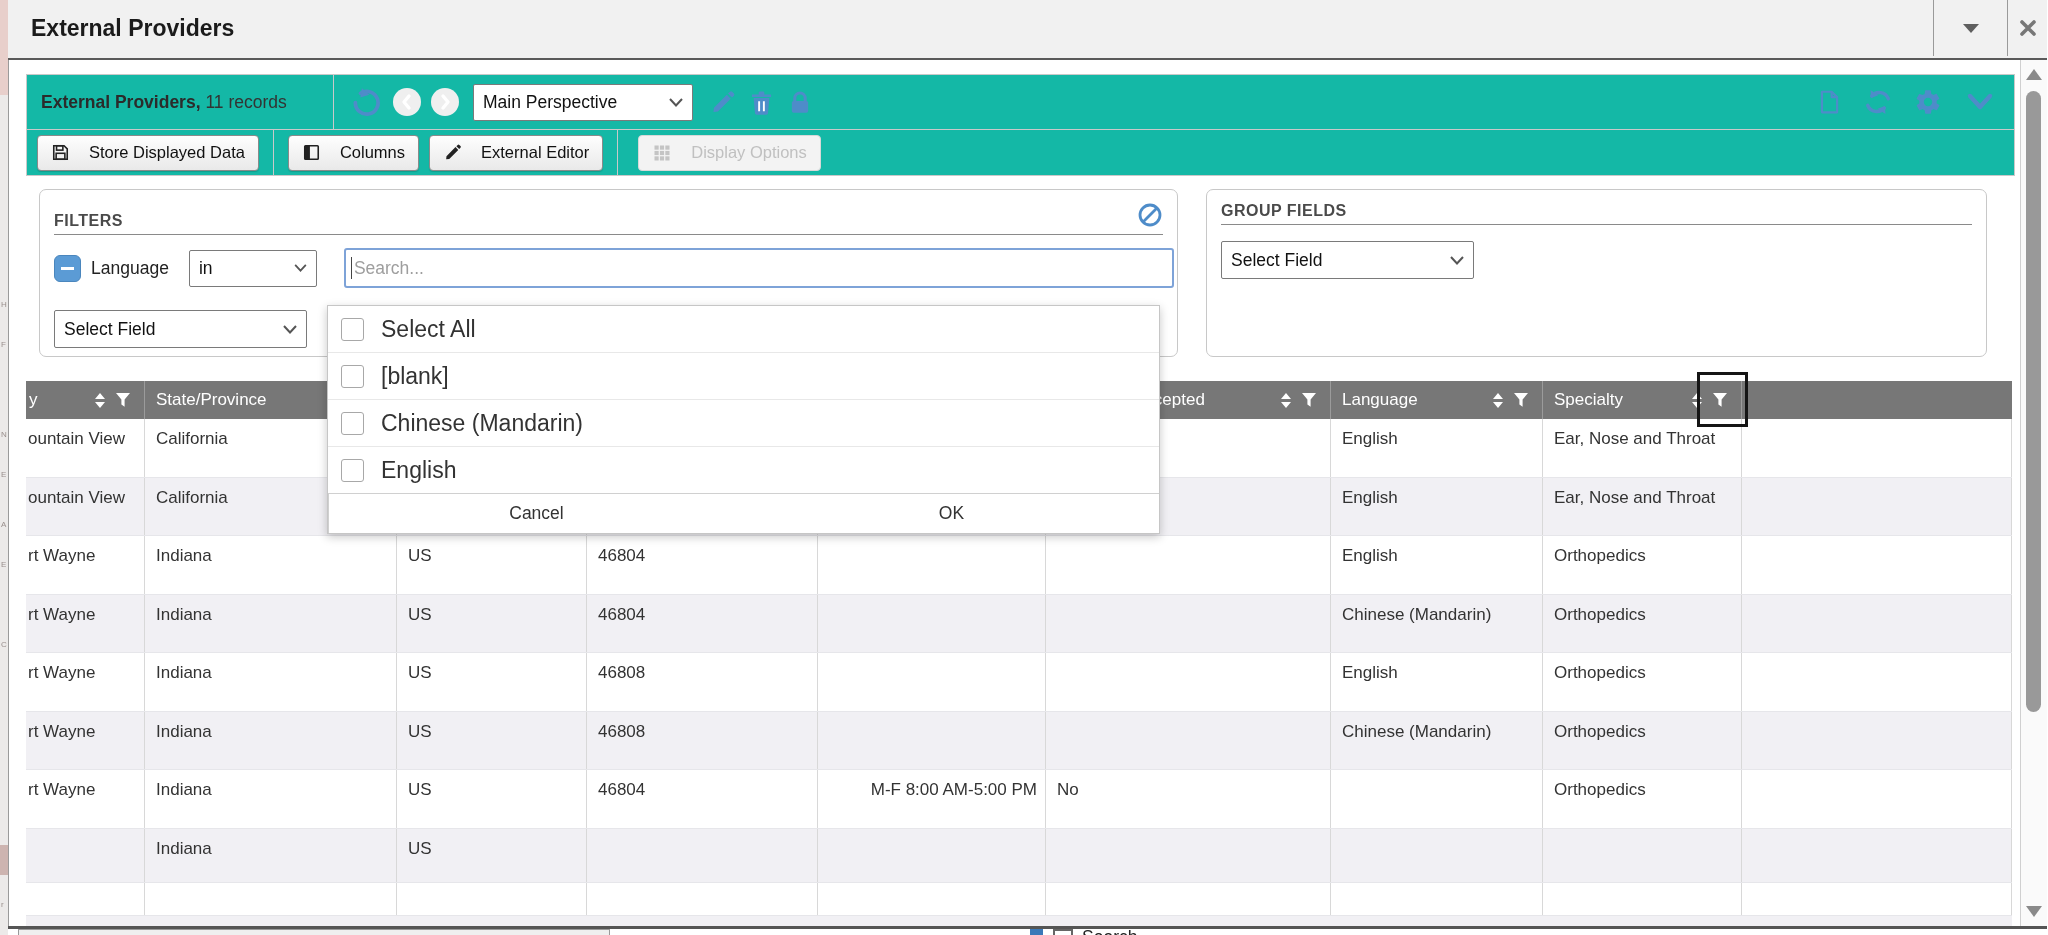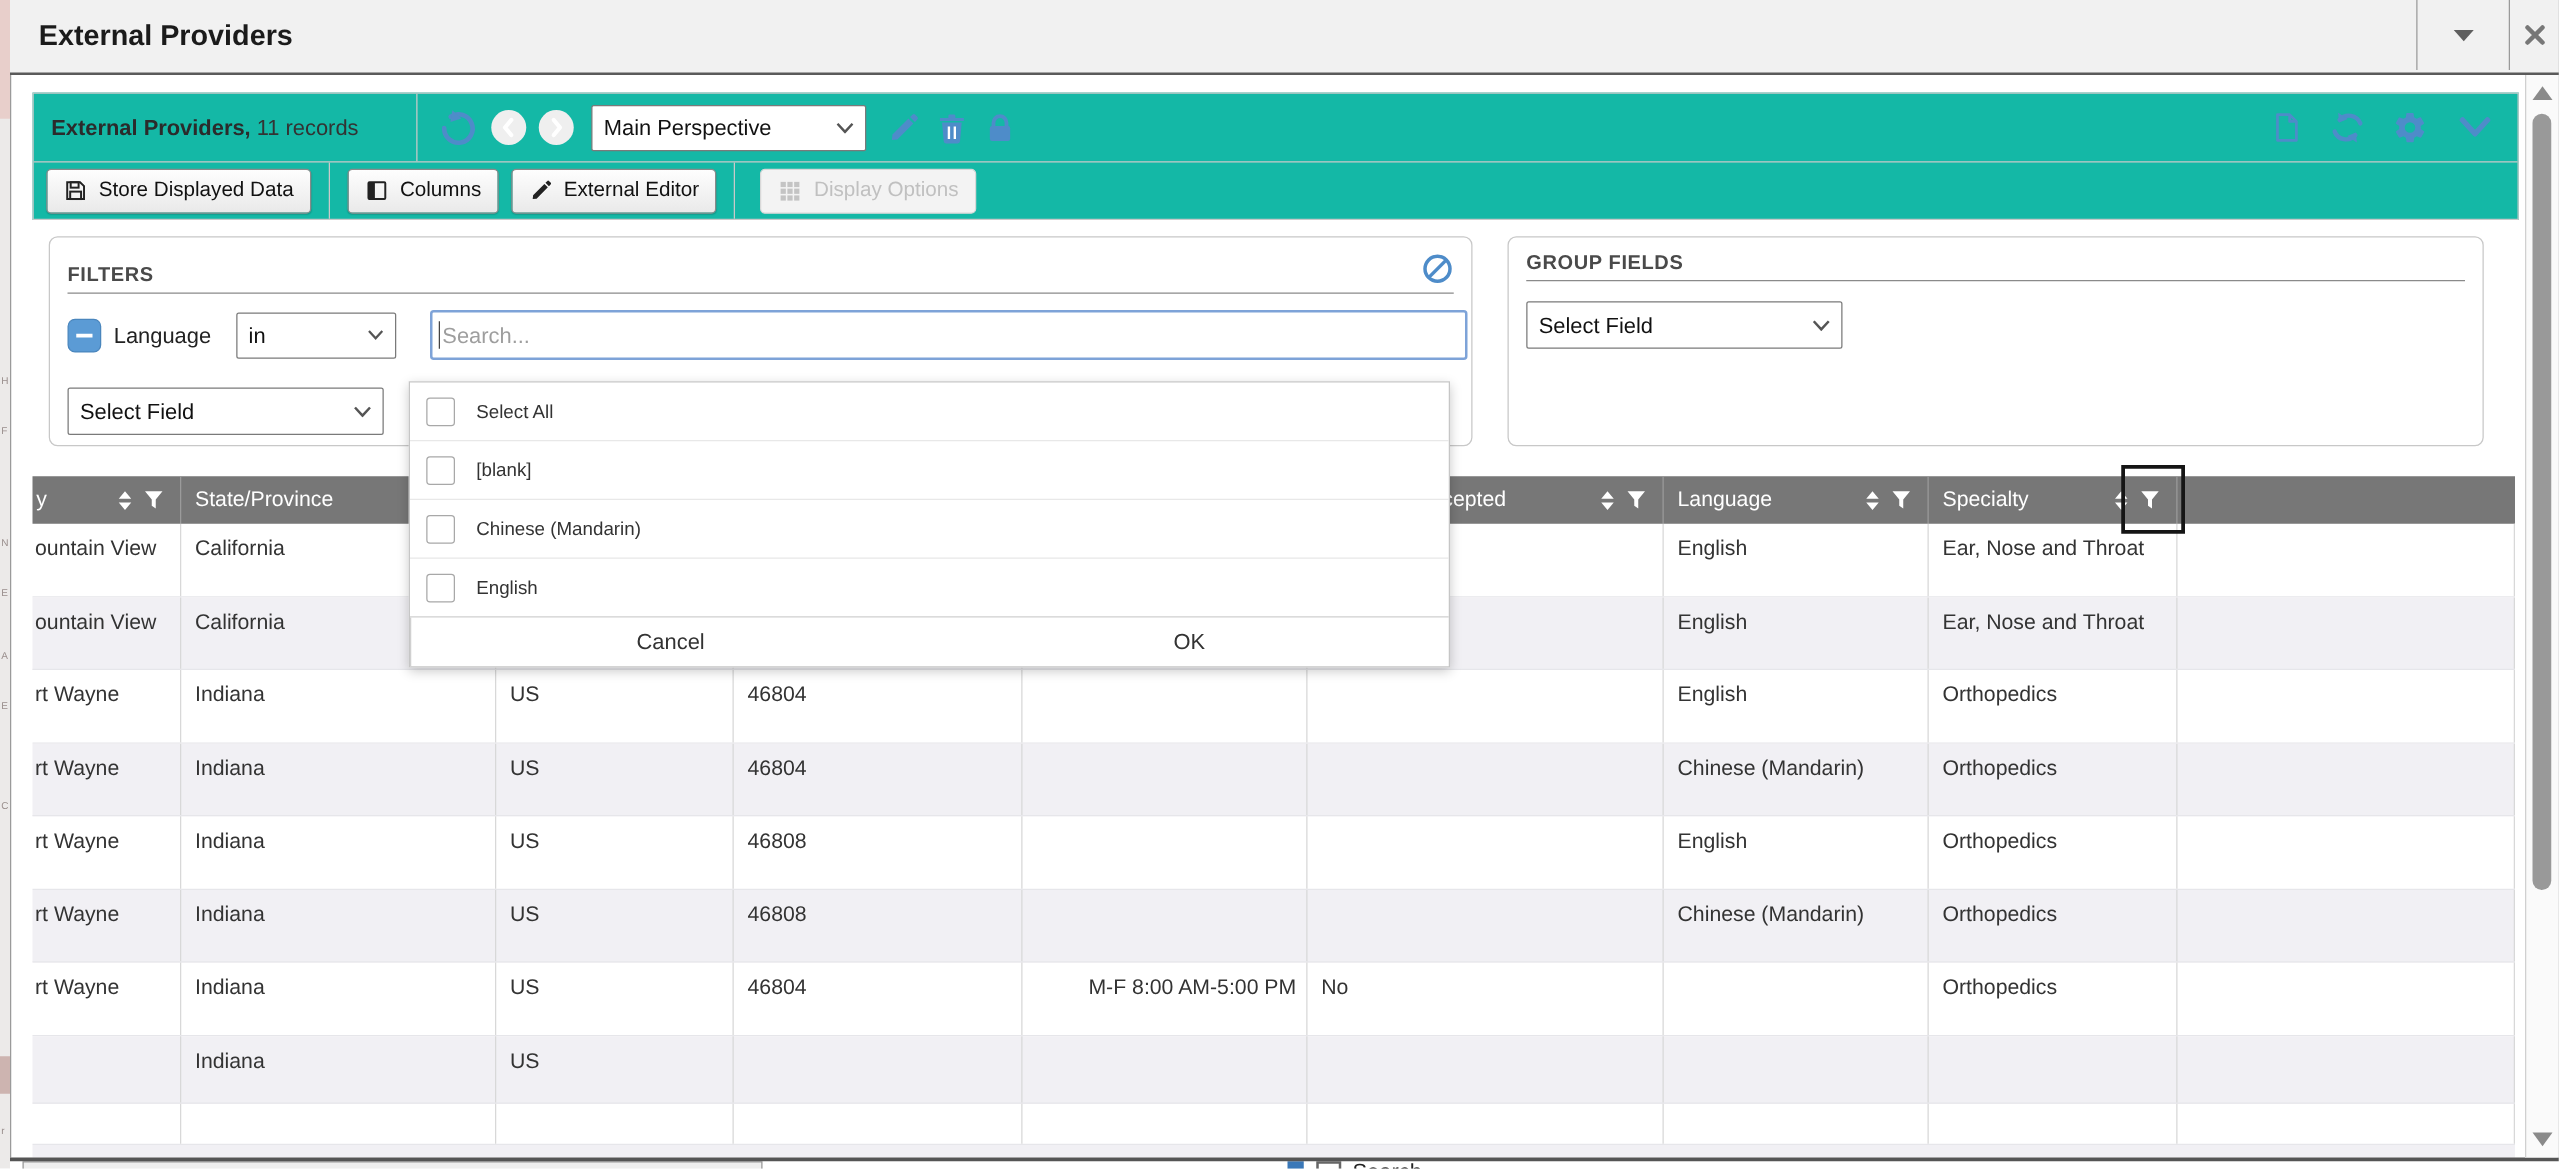--- a/index.html
+++ b/index.html
@@ -35,21 +35,21 @@
   .t-row2{height:45px;display:flex;align-items:center;padding-left:10px;}
   .summary{width:292px;padding-left:14px;font-size:17.5px;color:#333;white-space:nowrap;}
   .summary b{color:#2b2b2b;}
   .vline{width:1px;background:#c9c9c9;align-self:stretch;}
   .icon-btn{display:flex;align-items:center;justify-content:center;background:none;border:none;padding:0;cursor:pointer;}
   .nav-circle{width:28px;height:28px;border-radius:50%;background:#efefef;display:flex;align-items:center;justify-content:center;}
   .fselect{height:35px;border:1px solid #7a7a7a;border-radius:2px;background:#fff;display:flex;
            align-items:center;justify-content:space-between;padding:0 9px;font-size:17.5px;color:#111;cursor:pointer;}
   .persp{width:200px;margin-left:14px;}
   .btn{height:36px;border:1px solid #8a8a8a;border-radius:4px;background:linear-gradient(#fefefe,#e9e9e9);
-       display:flex;align-items:center;gap:9px;padding:0 13px;font-size:16.5px;color:#111;cursor:pointer;
+       display:flex;align-items:center;gap:19px;padding:0 13px;font-size:16.5px;color:#111;cursor:pointer;
        box-shadow:0 1px 1px rgba(0,0,0,.15);white-space:nowrap;}
   .btn.disabled{background:#f3f3f3;color:#c0c0c0;border-color:#d8d8d8;box-shadow:none;cursor:default;}
 
   
   .panel{border:1px solid #c8c8c8;border-radius:7px;background:#fff;z-index:2;}
   .filters-panel{left:39px;top:189px;width:1137px;height:166px;}
   .group-panel{left:1206px;top:189px;width:779px;height:166px;}
   .panel-head{margin:12px 14px 0 14px;display:flex;align-items:flex-end;border-bottom:1px solid #8a8a8a;padding-bottom:4px;}
   .panel-head .ph-label{font-size:16px;font-weight:bold;letter-spacing:.5px;color:#4a4a4a;}
   .panel-head .sp{flex:1;}
@@ -83,21 +83,21 @@
 
   
   .focus-box{left:1697px;top:372px;width:45px;height:49px;border:3px solid #151515;z-index:6;background:transparent;}
 
   
   .popup{left:327px;top:305px;width:831px;background:#fff;border:1px solid #c6c6c6;z-index:10;
          box-shadow:0 3px 9px rgba(0,0,0,.22);}
   .p-item{height:46px;display:flex;align-items:center;padding-left:13px;gap:17px;cursor:pointer;}
   .p-item + .p-item{border-top:1px solid #e8e8e8;}
   .chk{width:21px;height:21px;border:1px solid #a8a8a8;border-radius:3px;background:#fff;flex:none;}
-  .p-label{font-size:15px;color:#333;}
+  .p-label{font-size:23px;color:#333;}
   .p-buttons{display:flex;border-top:1px solid #d0d0d0;height:39px;}
   .p-btn{flex:1;display:flex;align-items:center;justify-content:center;font-size:17.5px;color:#333;cursor:pointer;}
   .p-btn.cancel{border-left:1px solid #d0d0d0;}
 
   
   .scrollbar{left:2020px;top:60px;width:26px;height:866px;background:#fafafa;border-left:1px solid #d0d0d0;z-index:8;}
   .sb-up{position:absolute;left:5px;top:9px;width:0;height:0;border-left:8px solid transparent;
          border-right:8px solid transparent;border-bottom:11px solid #8a8a8a;}
   .sb-thumb{position:absolute;left:5px;top:31px;width:15px;height:621px;background:#999;border-radius:8px;}
   .sb-down{position:absolute;left:5px;bottom:9px;width:0;height:0;border-left:8px solid transparent;

